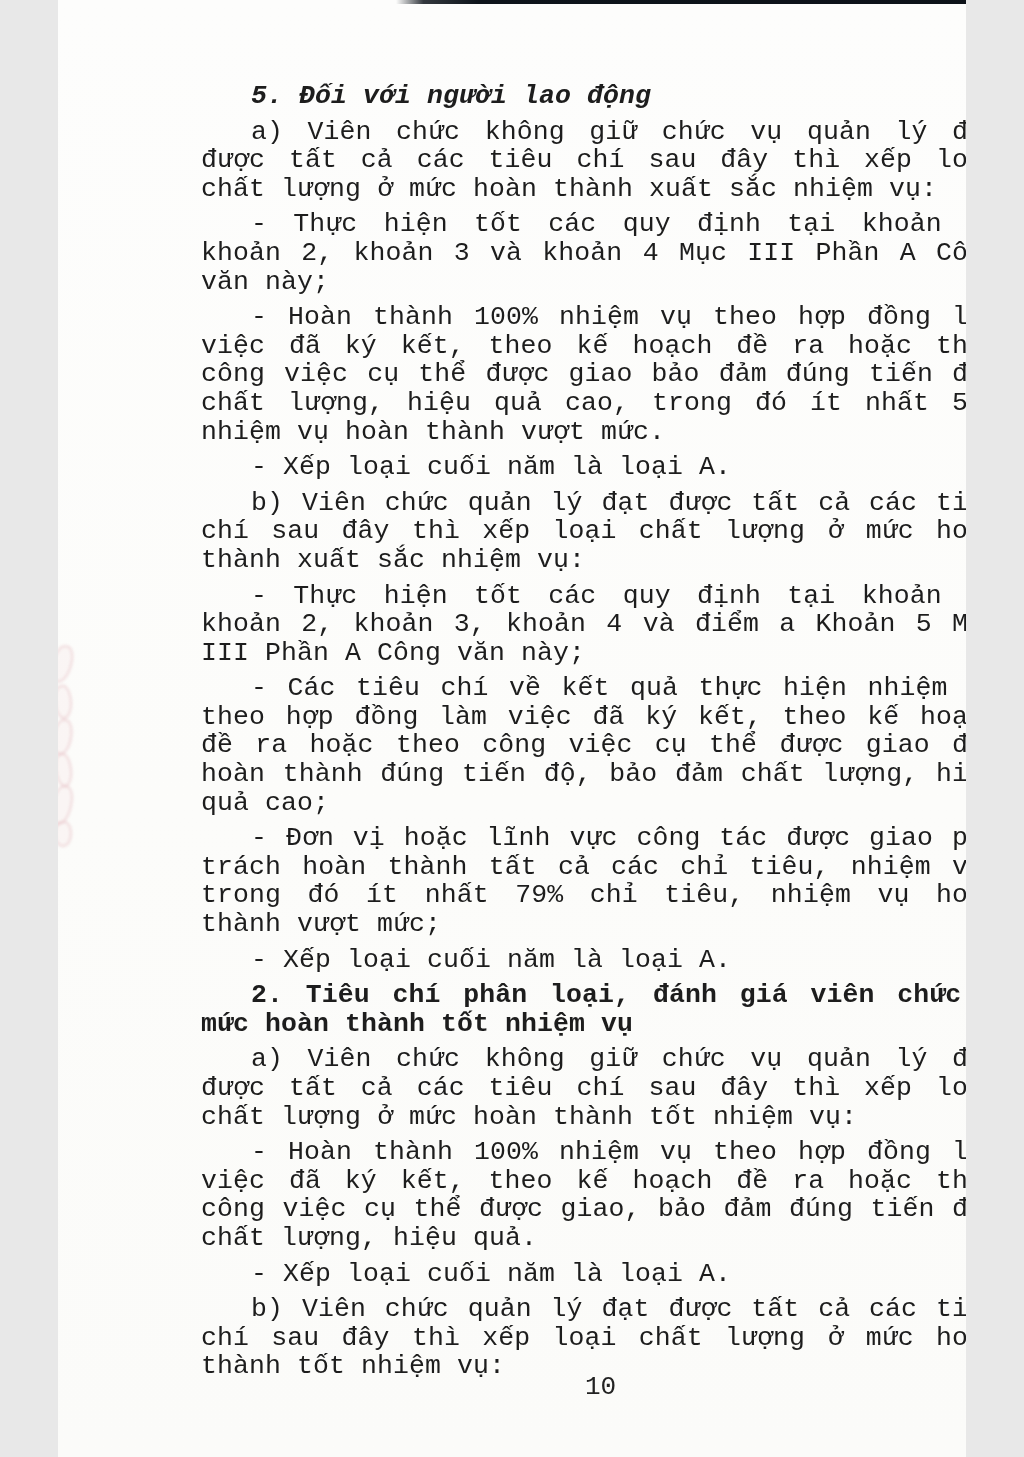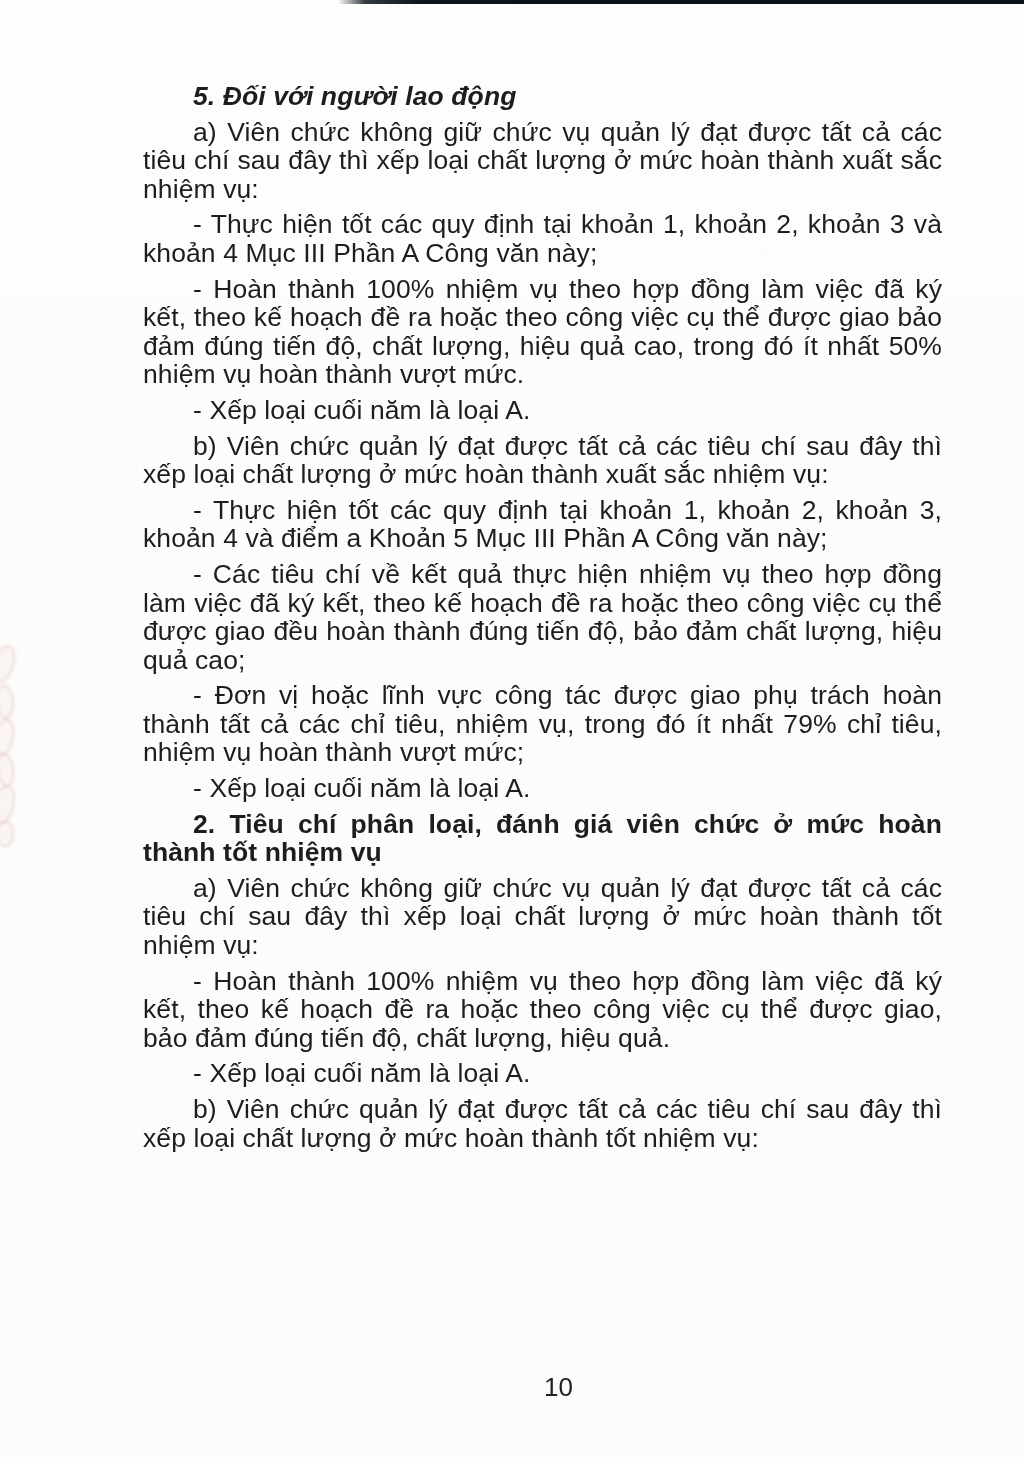--- a/index.html
+++ b/index.html
@@ -2,26 +2,26 @@
 <html lang="vi"><head>
 <meta charset="utf-8">
 <style>
   html, body {
     margin: 0;
     padding: 0;
     background: #e8e8e8;
   }
   .page {
     position: relative;
-    width: 1024px;
+    width: 908px;
     height: 1457px;
     margin: 0 auto;
     background: linear-gradient(180deg, #fdfdfc 0%, #fcfcfa 55%, #fbfbf9 100%);
     overflow: hidden;
-    font-family: Liberation Sans, sans-serif;
+    font-family: Liberation Mono, monospace;
     color: #1d1d1d;
   }
   
   .scan-top-line {
     position: absolute;
     top: 0;
     left: 338px;
     width: 686px;
     height: 4px;
     background: linear-gradient(90deg, rgba(16,22,29,0) 0%, rgba(16,22,29,0.85) 4%, #0e141b 12%, #0c1218 100%);
@@ -70,21 +70,21 @@
   }
   .h-bi {
     font-weight: bold;
     font-style: italic;
   }
   .h-b {
     font-weight: bold;
   }
   .page-number {
     position: absolute;
-    left: 159px;
+    left: 143px;
     top: 1372px;
     width: 799px;
     text-align: center;
     font-size: 26px;
     color: #222;
   }
 </style>
 </head>
 <body>
 

